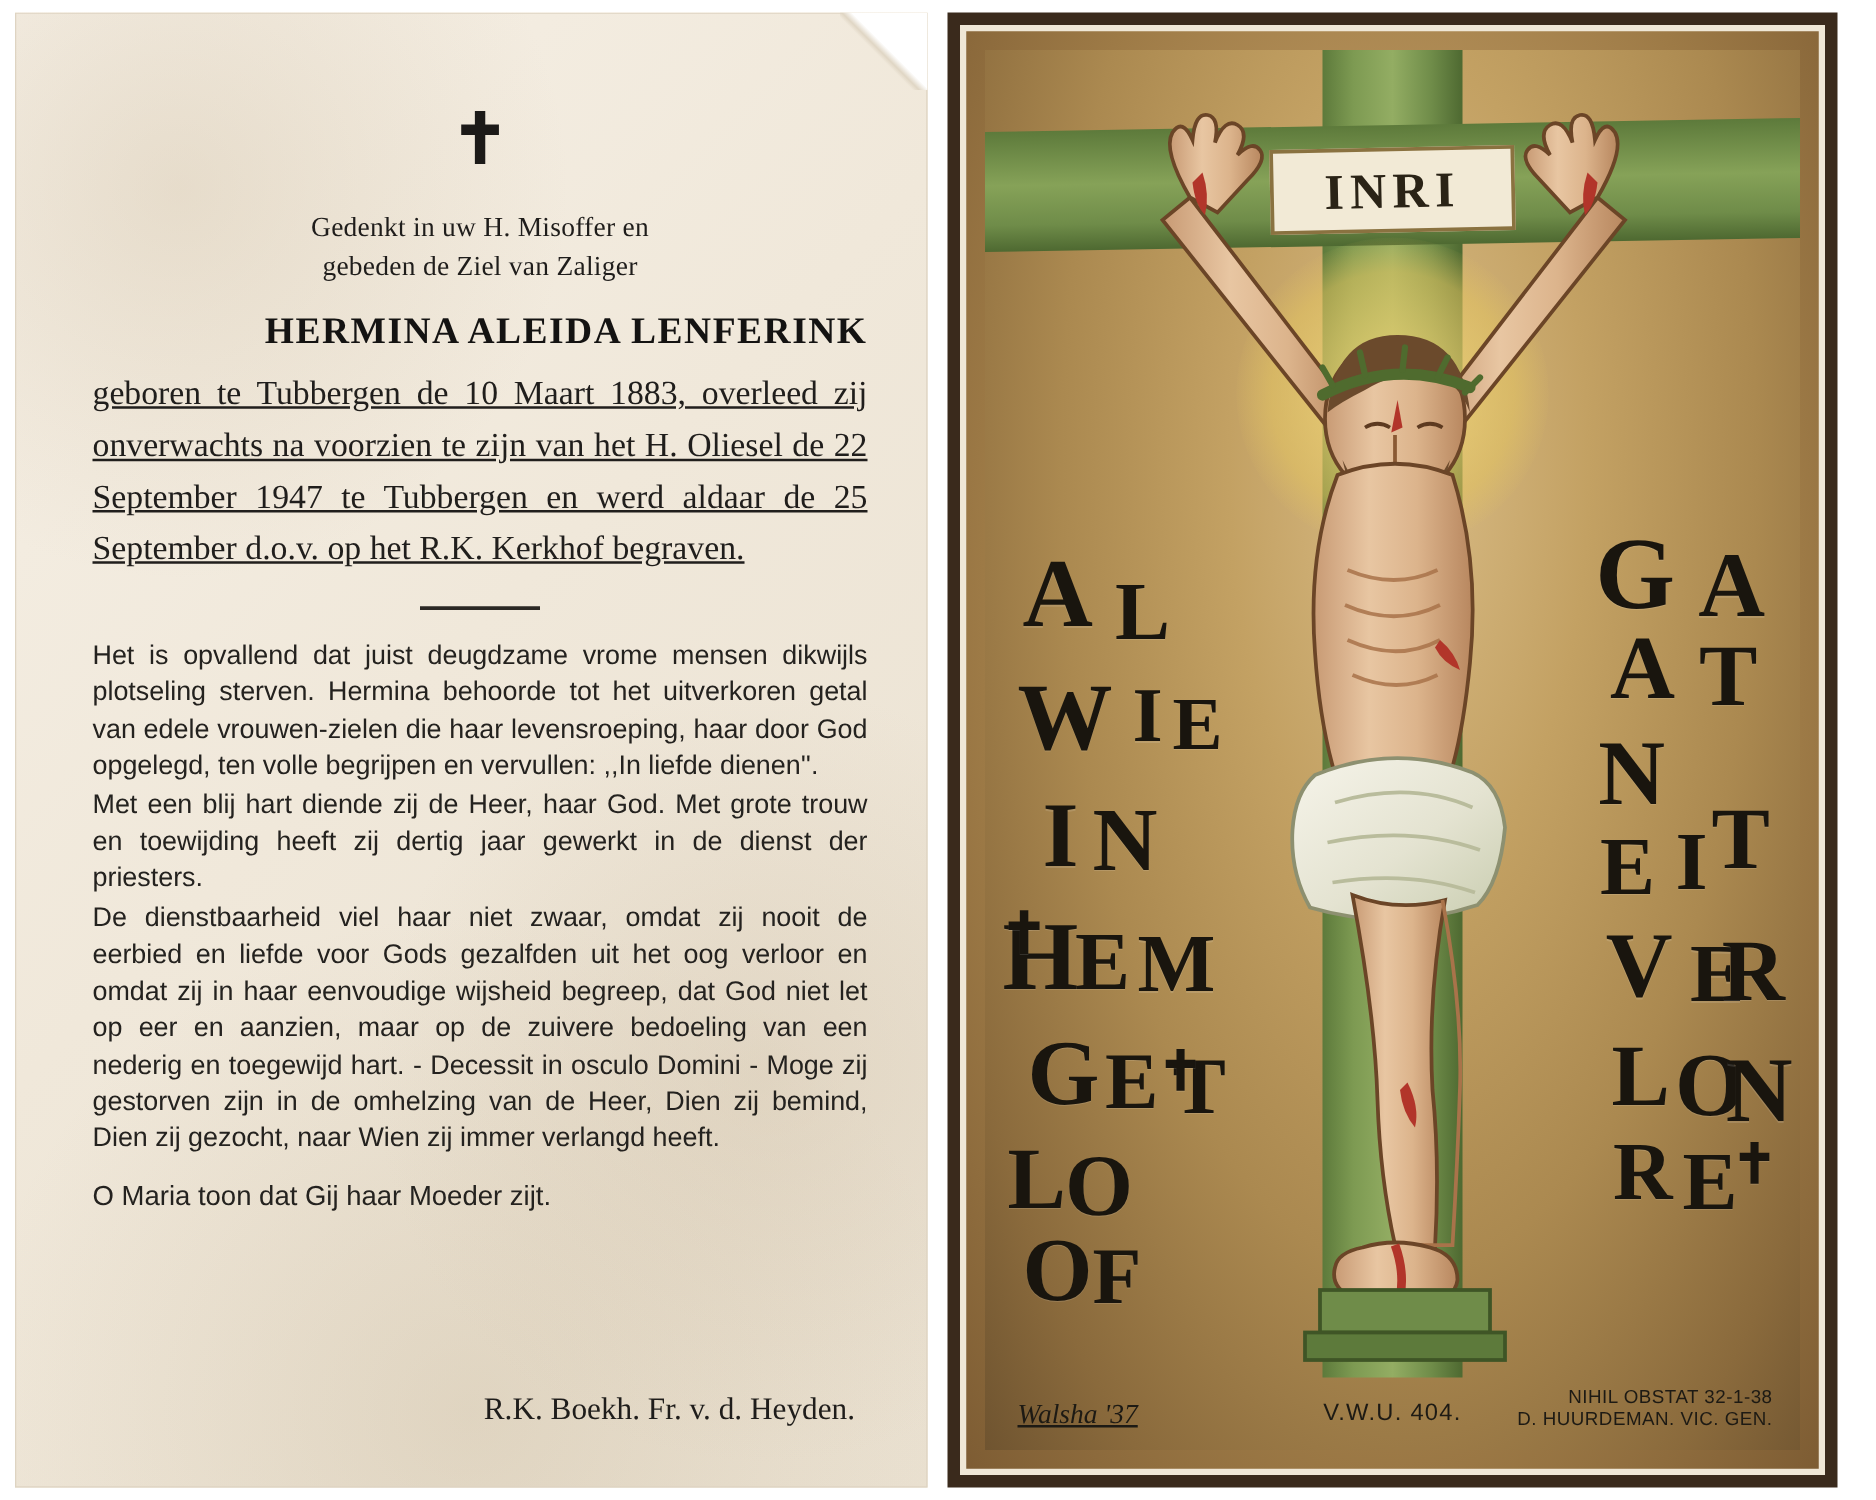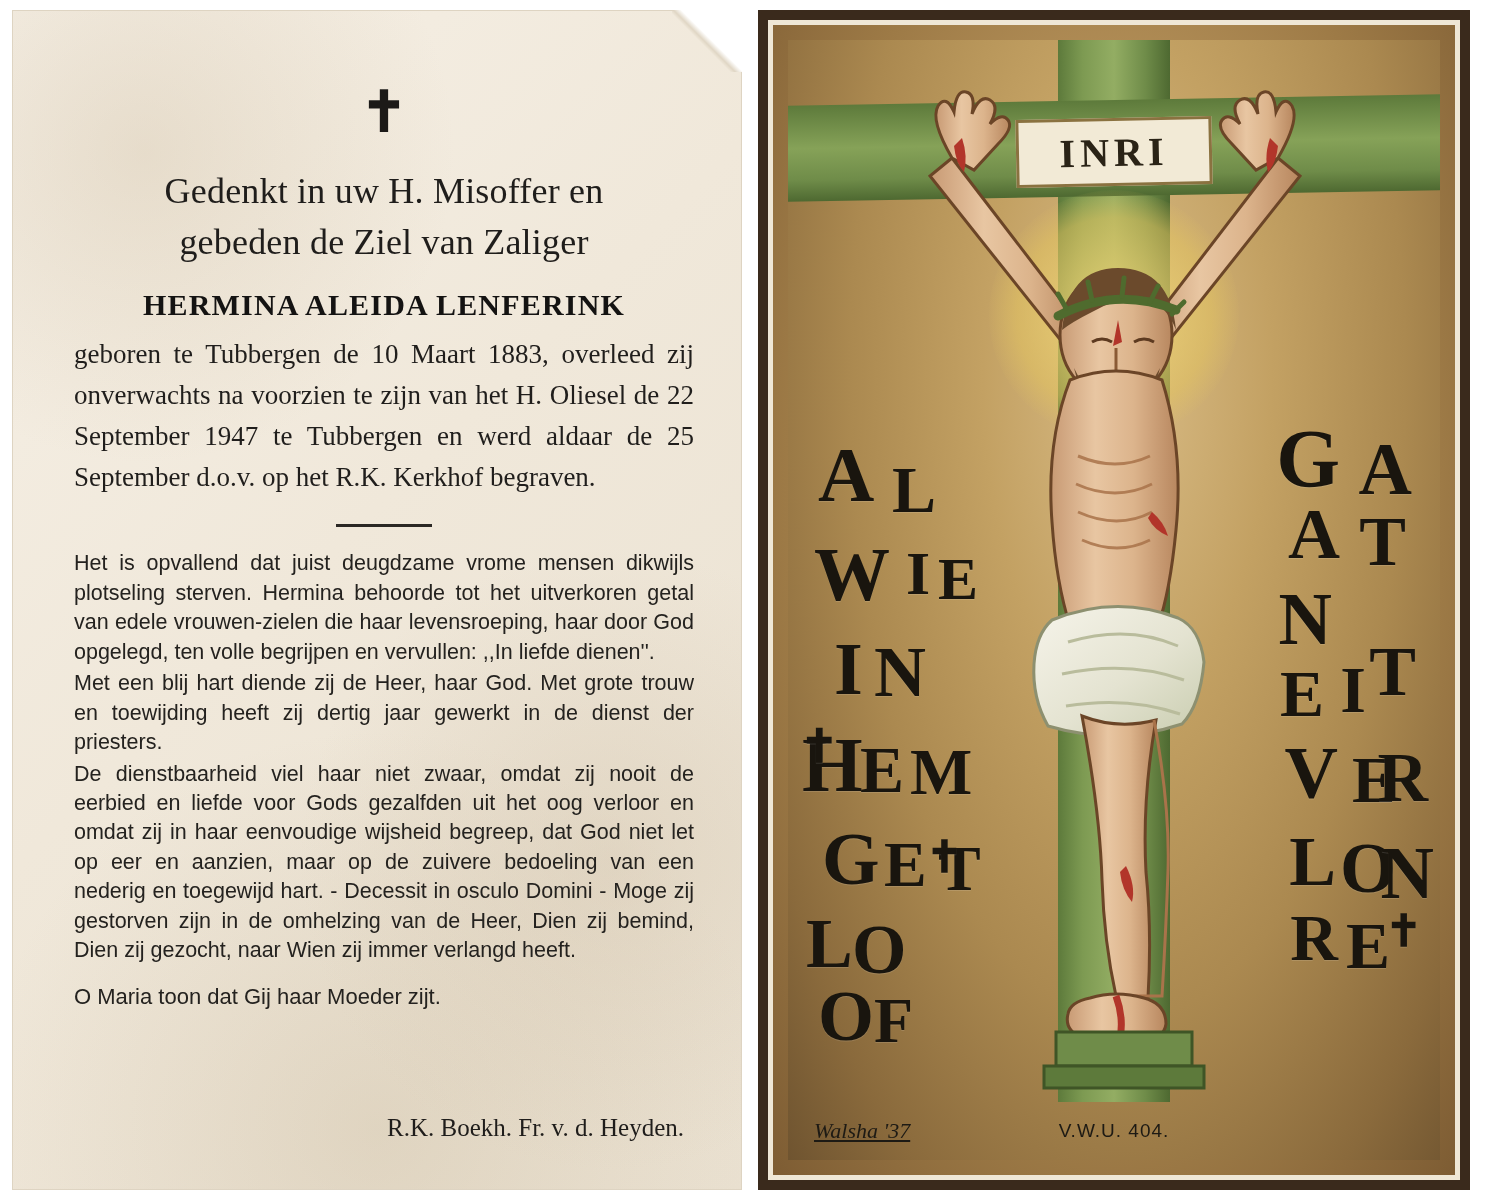--- a/index.html
+++ b/index.html
@@ -61,43 +61,44 @@
     font-family: "Liberation Serif", serif;
     font-size: 56px;
     line-height: 1;
     color: #1c1a18;
     margin-bottom: 26px;
     font-weight: 700;
   }
   .lead {
     text-align: center;
     font-family: "Liberation Serif", serif;
-    font-size: 36px;
+    font-size: 22px;
     line-height: 1.42;
     color: #1f1d1b;
     letter-spacing: 0.2px;
   }
   .deceased-name {
-    text-align: center;
+    text-align: right;
     font-family: "Liberation Serif", serif;
     font-weight: 700;
     font-size: 30px;
     letter-spacing: 1.2px;
     margin-top: 20px;
     margin-bottom: 12px;
     color: #141312;
   }
   .bio {
     font-family: "Liberation Serif", serif;
     font-size: 27px;
     line-height: 1.52;
     text-align: justify;
     text-align-last: left;
     color: #201e1c;
     margin: 0 0 6px 0;
+    text-decoration: underline;
   }
   .rule {
     width: 96px;
     height: 3px;
     background: #2b2824;
     margin: 26px auto 22px auto;
   }
   .body-text {
     font-family: Liberation Sans, sans-serif;
     font-size: 21.5px;
@@ -403,18 +404,22 @@
         <div class="motto-letter" style="right:102px; top:868px; font-size:66px;">R</div>
         <div class="motto-letter" style="right:50px;  top:876px; font-size:66px;">E</div>
         <div class="motto-letter" style="right:6px;   top:800px; font-size:74px;">N</div>
 
         <div class="motto-letter" style="left:12px;  top:686px; font-size:46px;">✝</div>
         <div class="motto-letter" style="left:138px; top:798px; font-size:44px;">✝</div>
         <div class="motto-letter" style="right:18px; top:872px; font-size:44px;">✝</div>
 
         <div class="signature">Walsha '37</div>
         <div class="plate-code">V.W.U. 404.</div>
+        <div class="nihil">
+          <div>NIHIL OBSTAT 32-1-38</div>
+          <div>D. HUURDEMAN. VIC. GEN.</div>
+        </div>
       </div>
     </div>
     <div class="frame-white"></div>
   </div>
 
 </div>
 
 </body></html>

